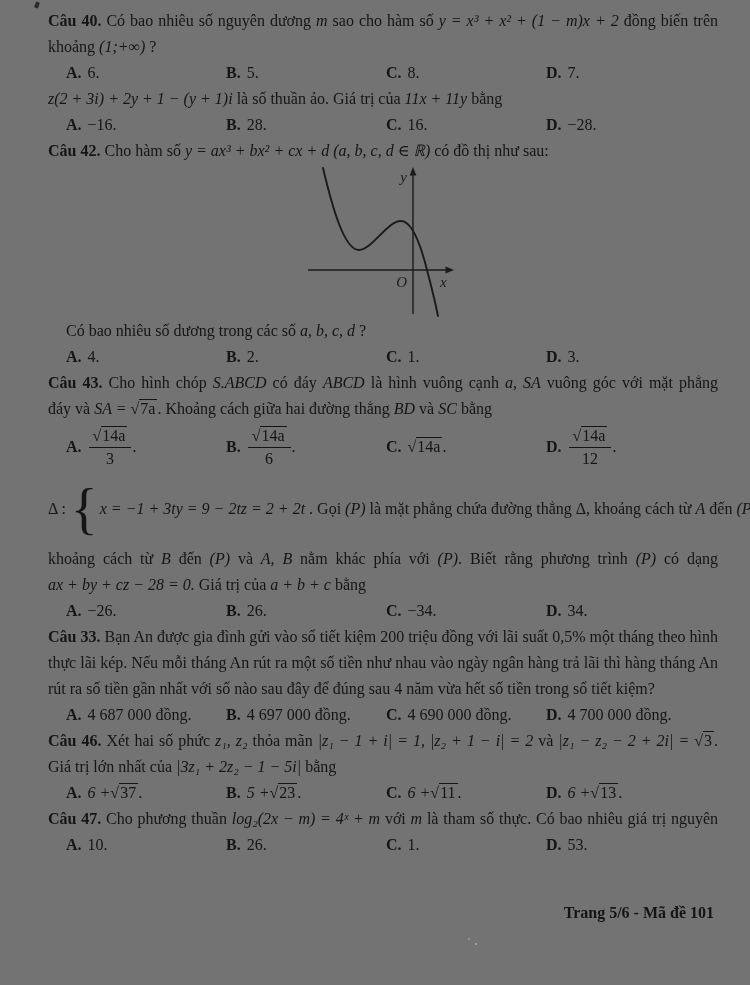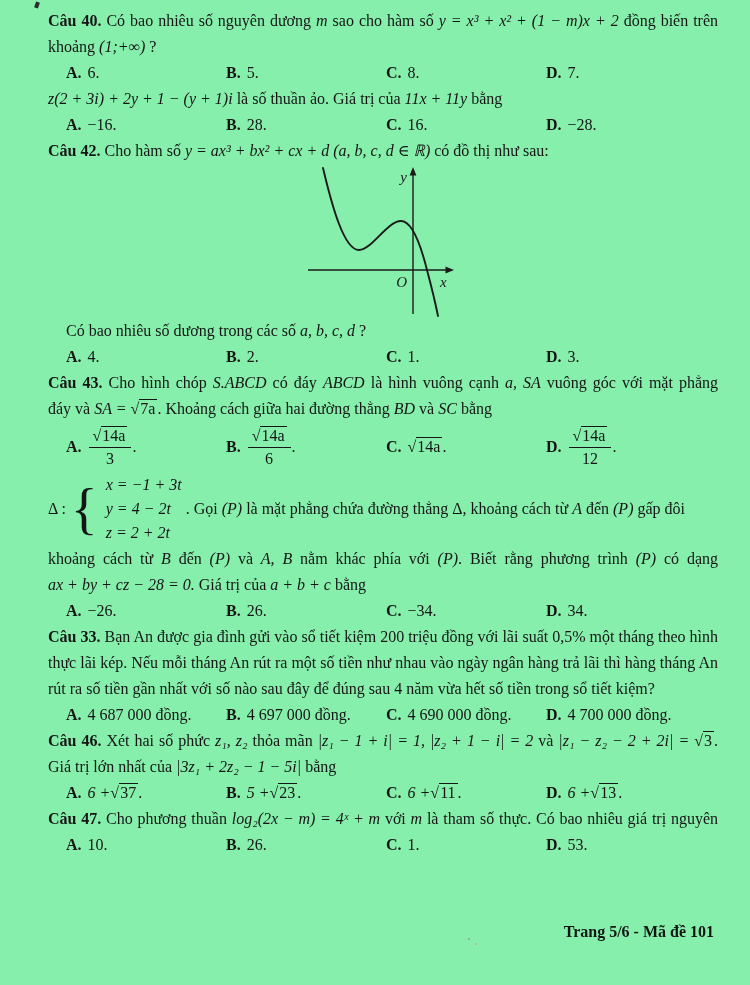--- a/index.html
+++ b/index.html
@@ -1,16 +1,16 @@
 <!DOCTYPE html>
 <html><head>
 <meta charset="utf-8">
 <style>
   html,body{margin:0;padding:0;background:#e8e8e8;}
-  .page{position:relative;width:750px;height:985px;background:#86efac;
+  .page{position:relative;width:750px;height:985px;background:#737373;
         font-family:"Liberation Serif","DejaVu Serif",serif;color:#151515;overflow:hidden;}
   .content{position:absolute;left:48px;top:8px;width:670px;}
   .line{font-size:16px;line-height:26px;min-height:26px;}
   .just{text-align:justify;text-align-last:justify;}
   .ind{padding-left:18px;}
   .b{font-weight:700;}
   .i{font-style:italic;}
   .n{font-style:normal;}
   
   .opts{display:flex;padding-left:18px;line-height:26px;font-size:16px;}
@@ -29,26 +29,26 @@
   .frac{display:inline-flex;flex-direction:column;vertical-align:middle;
         text-align:center;line-height:20px;margin:0 1px;}
   .num{border-bottom:1.3px solid #151515;padding:0 4px 1px 4px;}
   .den{padding-top:1px;}
   
   .cases-line{display:flex;align-items:center;}
   .cases-line>span{white-space:pre;}
   .cases{display:inline-flex;align-items:center;}
   .cases-lead{margin-right:5px;}
   .brace{font-size:56px;line-height:74px;font-weight:400;}
-  .cases-rows{display:inline-flex;flex-direction:column;margin-left:8px;}
+  .cases-rows{display:inline-flex;flex-direction:row;margin-left:2px;}
   .cases-row{line-height:24px;font-style:italic;white-space:pre;}
   
   .graph-wrap{margin:2px 0 0 252px;height:152px;}
   
-  .footer{position:absolute;right:36px;top:923px;font-weight:700;font-size:16px;}
+  .footer{position:absolute;right:36px;top:904px;font-weight:700;font-size:16px;}
   
   .speck1{position:absolute;left:35px;top:2px;width:4px;height:6px;background:#2b2b2b;transform:rotate(20deg);}
   .speck2{position:absolute;left:468px;top:938px;width:2px;height:2px;background:#9a9a9a;border-radius:50%;}
   .speck3{position:absolute;left:475px;top:943px;width:2px;height:2px;background:#b0b0b0;border-radius:50%;}
 </style>
 </head>
 <body>
 
 <div class="page">
   <div class="speck1"></div>
@@ -193,21 +193,21 @@
               </span>
               <span class="n">.</span>
             </span>
           </div>
         </div>
     </div>
 
     <div>
       <div>
           <div class="line cases-line">
-            <span class="cases"><span class="cases-lead">Δ :</span><span class="brace">{</span><span class="cases-rows"><span class="cases-row">x = −1 + 3t</span><span class="cases-row">y = 4 − 2t</span><span class="cases-row">z = 2 + 2t</span></span></span>
+            <span class="cases"><span class="cases-lead">Δ :</span><span class="brace">{</span><span class="cases-rows"><span class="cases-row">x = −1 + 3t</span><span class="cases-row">y = 9 − 2t</span><span class="cases-row">z = 2 + 2t</span></span></span>
             <span class="n"> . Gọi </span>
             <span class="i">(P)</span>
             <span class="n"> là mặt phẳng chứa đường thẳng Δ, khoảng cách từ </span>
             <span class="i">A</span>
             <span class="n"> đến </span>
             <span class="i">(P)</span>
             <span class="n"> gấp đôi</span>
           </div>
           <div class="line just"><span class="n">khoảng cách từ </span><span class="i">B</span><span class="n"> đến </span><span class="i">(P)</span><span class="n"> và </span><span class="i">A, B</span><span class="n"> nằm khác phía với </span><span class="i">(P)</span><span class="n">. Biết rằng phương trình </span><span class="i">(P)</span><span class="n"> có dạng</span></div>
           <div class="line"><span class="i">ax + by + cz − 28 = 0.</span><span class="n"> Giá trị của </span><span class="i">a + b + c</span><span class="n"> bằng</span></div>

